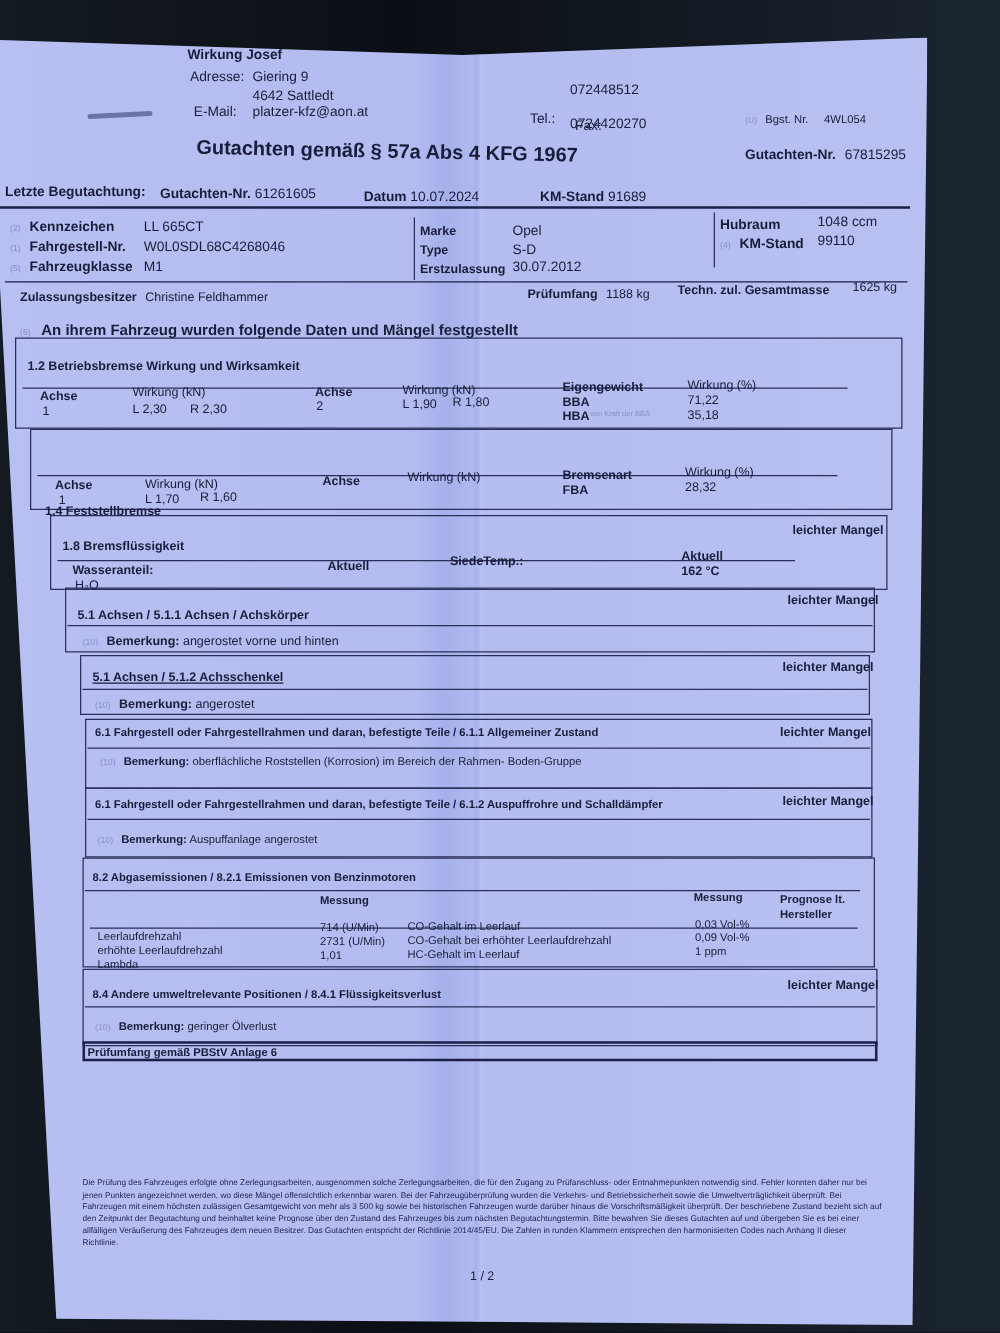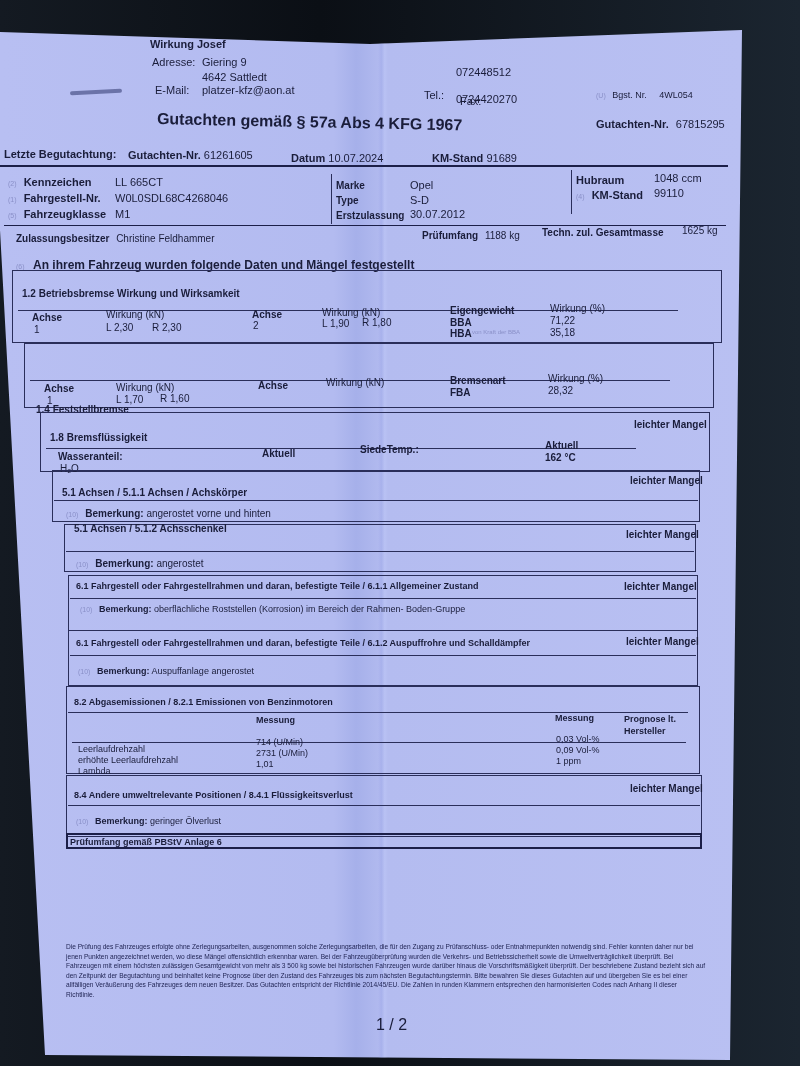--- a/index.html
+++ b/index.html
@@ -194,21 +194,21 @@
   <div class="abs b s10" style="left:62px;top:457px;">5.1 Achsen / 5.1.1 Achsen / Achskörper</div>
   <div class="thin" style="left:54px;top:470px;width:644px;"></div>
   <div class="abs s10" style="left:66px;top:478px;">
     <span class="code">(10)</span>
     <span class="b">Bemerkung:</span>
     <span>angerostet vorne und hinten</span>
   </div>
 
   <div class="box" style="left:64px;top:494px;width:632px;height:48px;"></div>
   <div class="abs mangel" style="left:626px;top:499px;">leichter Mangel</div>
-  <div class="abs b s10" style="left:74px;top:493px;">5.1 Achsen / 5.1.2 Achsschenkel</div>
+  <div class="abs b s10" style="left:74px;top:507px;text-decoration:underline;">5.1 Achsen / 5.1.2 Achsschenkel</div>
   <div class="thin" style="left:66px;top:521px;width:628px;"></div>
   <div class="abs s10" style="left:76px;top:528px;">
     <span class="code">(10)</span>
     <span class="b">Bemerkung:</span>
     <span>angerostet</span>
   </div>
 
   <div class="box" style="left:68px;top:545px;width:630px;height:56px;"></div>
   <div class="abs mangel" style="left:624px;top:551px;">leichter Mangel</div>
   <div class="abs b" style="left:76px;top:551px;font-size:9px;">6.1 Fahrgestell oder Fahrgestellrahmen und daran, befestigte Teile / 6.1.1 Allgemeiner Zustand</div>
@@ -239,34 +239,39 @@
   <div class="abs" style="left:78px;top:714px;font-size:9px;line-height:11px;">
     <div>Leerlaufdrehzahl</div>
     <div>erhöhte Leerlaufdrehzahl</div>
     <div>Lambda</div>
   </div>
   <div class="abs" style="left:256px;top:707px;font-size:9px;line-height:11px;">
     <div>714 (U/Min)</div>
     <div>2731 (U/Min)</div>
     <div>1,01</div>
   </div>
+  <div class="abs" style="left:326px;top:706px;font-size:9px;line-height:11px;">
+    <div>CO-Gehalt im Leerlauf</div>
+    <div>CO-Gehalt bei erhöhter Leerlaufdrehzahl</div>
+    <div>HC-Gehalt im Leerlauf</div>
+  </div>
   <div class="abs" style="left:556px;top:704px;font-size:9px;line-height:11px;">
     <div>0,03 Vol-%</div>
     <div>0,09 Vol-%</div>
     <div>1 ppm</div>
   </div>
 
   <div class="box" style="left:66px;top:745px;width:636px;height:62px;"></div>
   <div class="abs mangel" style="left:630px;top:753px;">leichter Mangel</div>
   <div class="abs b" style="left:74px;top:760px;font-size:9px;">8.4 Andere umweltrelevante Positionen / 8.4.1 Flüssigkeitsverlust</div>
   <div class="thin" style="left:68px;top:775px;width:632px;"></div>
   <div class="abs" style="left:76px;top:786px;font-size:9px;">
     <span class="code">(10)</span>
     <span class="b">Bemerkung:</span>
     <span>geringer Ölverlust</span>
   </div>
 
   <div class="box" style="left:66px;top:803px;width:636px;height:16px;border:2px solid #1c1f48;"></div>
   <div class="abs b" style="left:70px;top:807px;font-size:9px;">Prüfumfang gemäß PBStV Anlage 6</div>
 
   <div class="footer-text">Die Prüfung des Fahrzeuges erfolgte ohne Zerlegungsarbeiten, ausgenommen solche Zerlegungsarbeiten, die für den Zugang zu Prüfanschluss- oder Entnahmepunkten notwendig sind. Fehler konnten daher nur bei jenen Punkten angezeichnet werden, wo diese Mängel offensichtlich erkennbar waren. Bei der Fahrzeugüberprüfung wurden die Verkehrs- und Betriebssicherheit sowie die Umweltverträglichkeit überprüft. Bei Fahrzeugen mit einem höchsten zulässigen Gesamtgewicht von mehr als 3 500 kg sowie bei historischen Fahrzeugen wurde darüber hinaus die Vorschriftsmäßigkeit überprüft. Der beschriebene Zustand bezieht sich auf den Zeitpunkt der Begutachtung und beinhaltet keine Prognose über den Zustand des Fahrzeuges bis zum nächsten Begutachtungstermin. Bitte bewahren Sie dieses Gutachten auf und übergeben Sie es bei einer allfälligen Veräußerung des Fahrzeuges dem neuen Besitzer. Das Gutachten entspricht der Richtlinie 2014/45/EU. Die Zahlen in runden Klammern entsprechen den harmonisierten Codes nach Anhang II dieser Richtlinie.</div>
-  <div class="abs" style="left:376px;top:986px;font-size:16px;">1 / 2</div>
+  <div class="abs" style="left:376px;top:986px;font-size:10px;">1 / 2</div>
 </div>
 
 </body></html>

